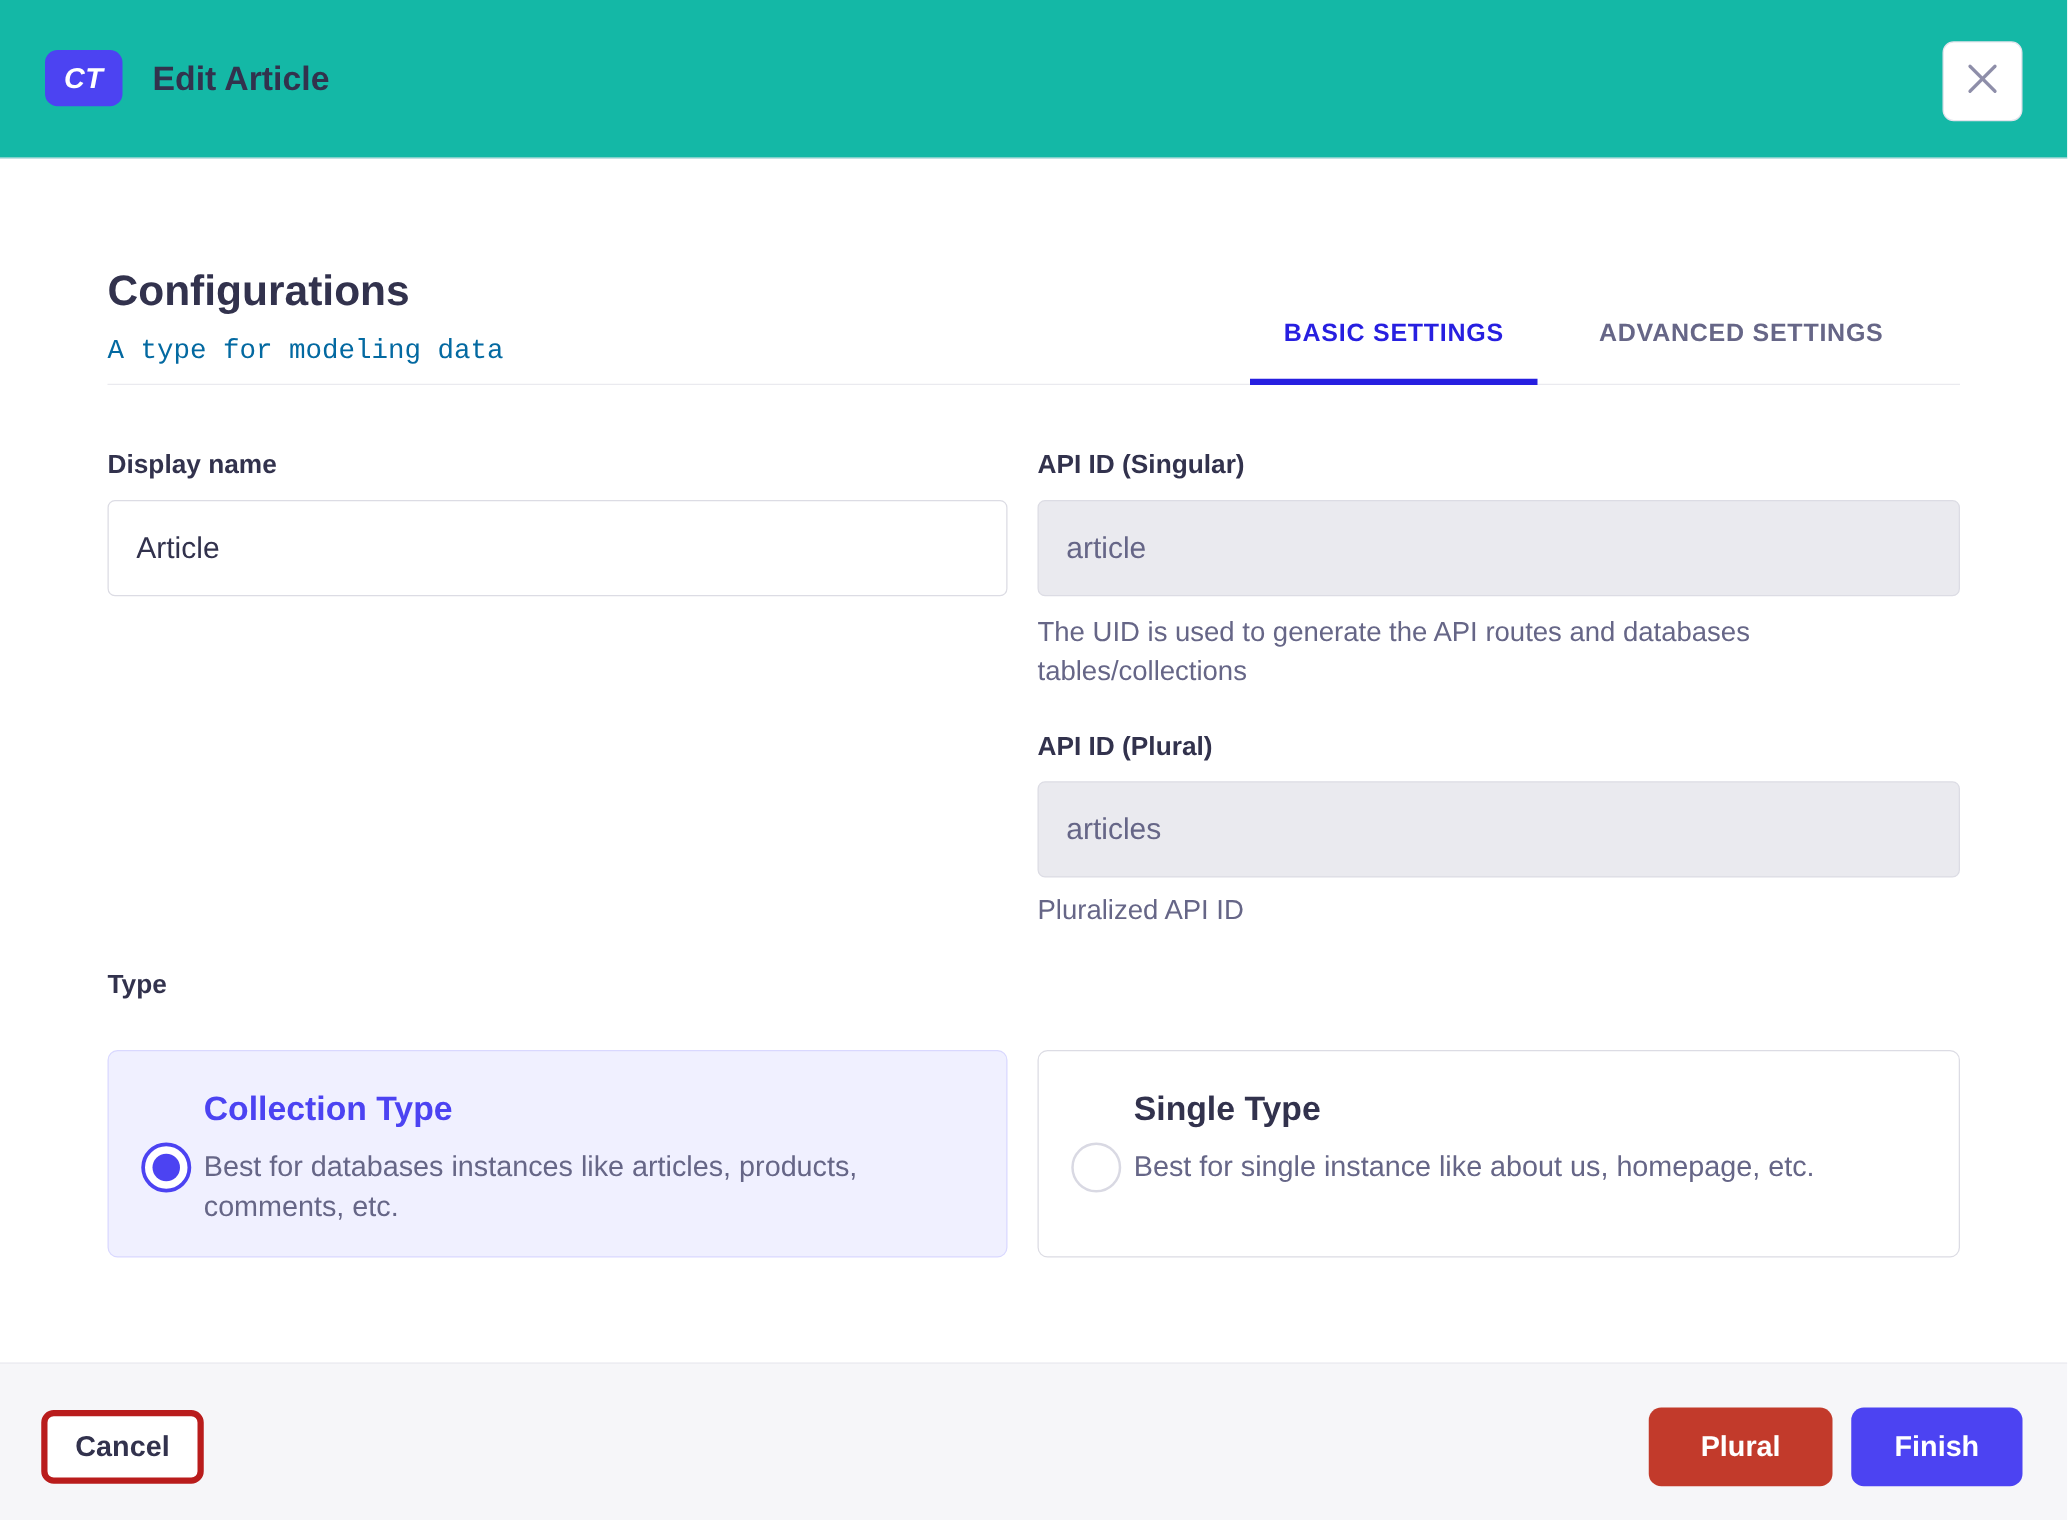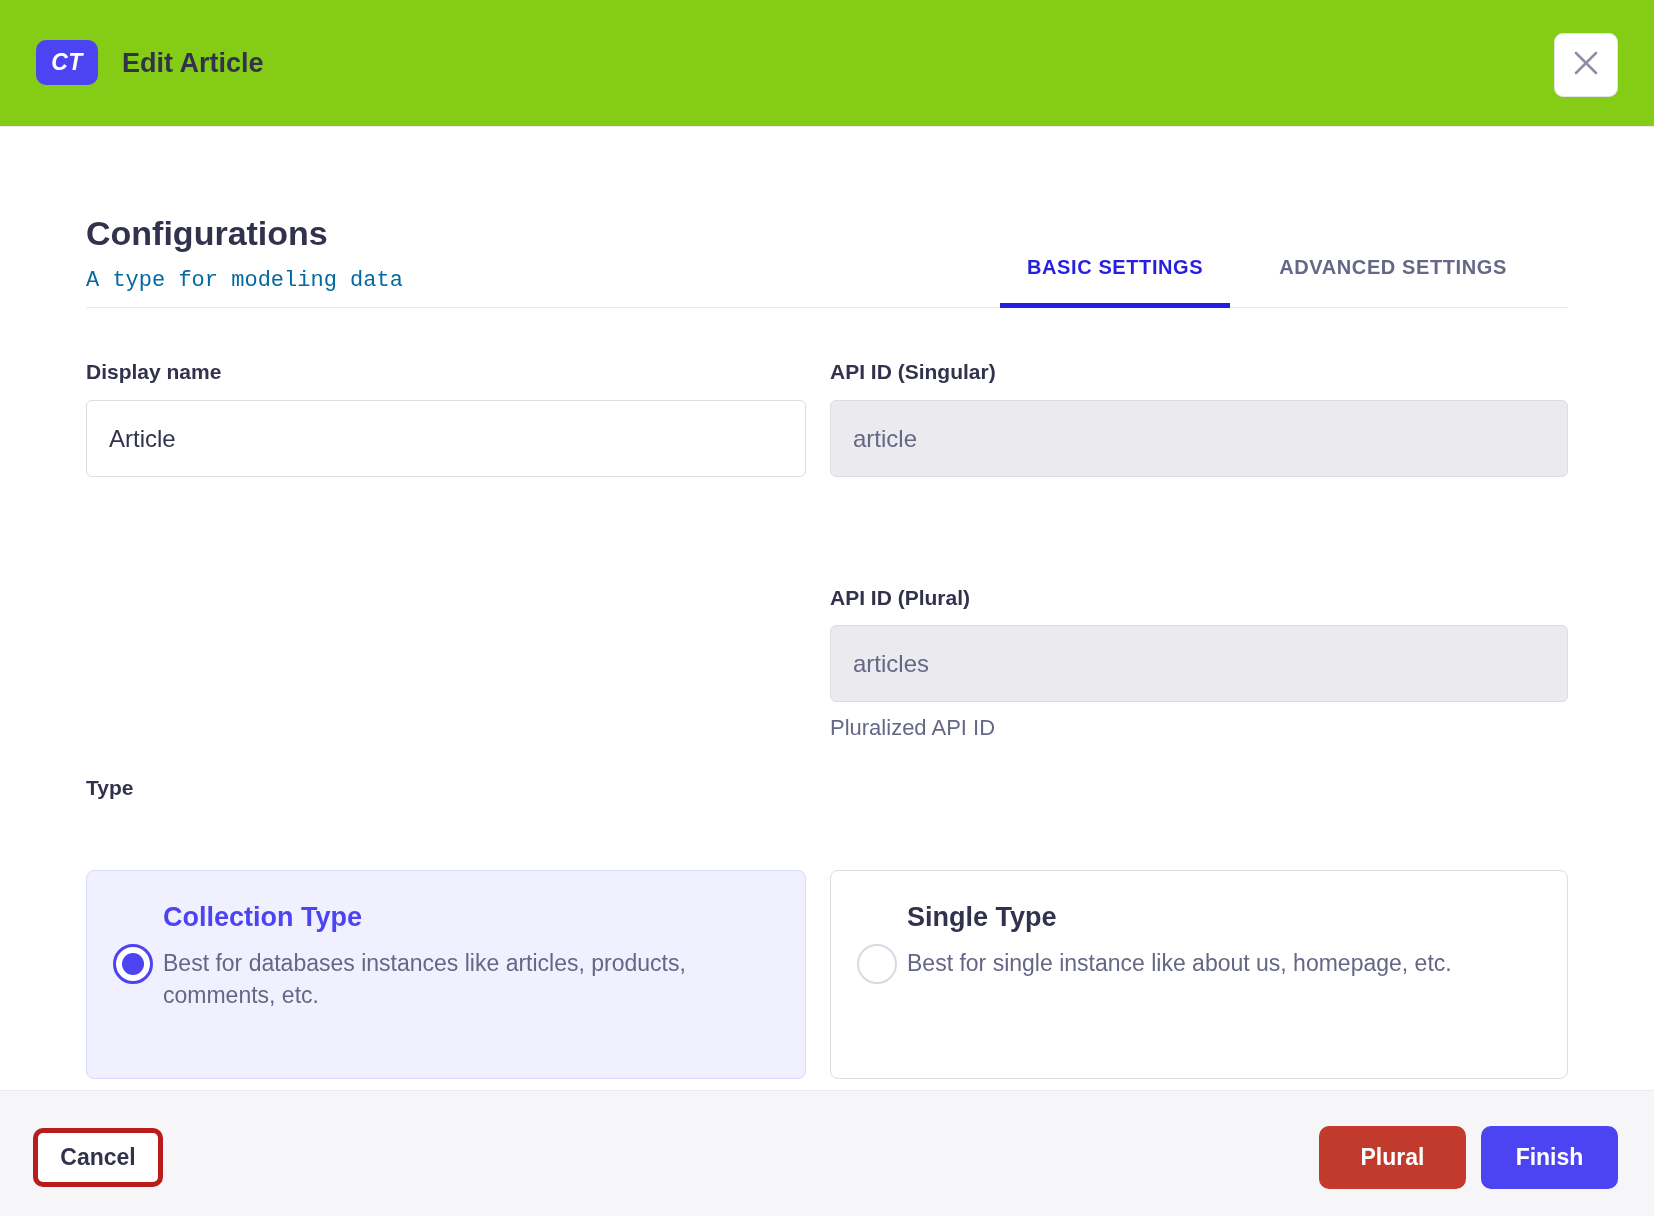--- a/index.html
+++ b/index.html
@@ -14,21 +14,21 @@
     height: 1216px;
     background: #ffffff;
     overflow: hidden;
   }
 
   
   .modal-header {
     position: absolute;
     top: 0; left: 0;
     width: 100%; height: 127px;
-    background: #84cc16;
+    background: #14b8a6;
     border-bottom: 1px solid #eaeaef;
   }
   .ct-badge {
     position: absolute;
     left: 36px; top: 40px;
     width: 62px; height: 45px;
     background: #4c43f2;
     border-radius: 10px;
     color: #ffffff;
     font-weight: bold;
@@ -134,22 +134,22 @@
   .hint {
     position: absolute;
     font-size: 22px;
     line-height: 31px;
     color: #666687;
   }
 
   
   .type-card {
     position: absolute;
-    top: 870px;
-    height: 209px;
+    top: 840px;
+    height: 166px;
     border-radius: 8px;
     cursor: pointer;
   }
   .type-card.selected {
     background: #f0f0ff;
     border: 1px solid #d9d8ff;
   }
   .type-card.unselected {
     background: #ffffff;
     border: 1px solid #dcdce4;
@@ -257,20 +257,21 @@
   <div class="tabs">
     <div class="tab active">BASIC SETTINGS</div>
     <div class="tab">ADVANCED SETTINGS</div>
   </div>
 
   <div class="field-label" style="left:86px; top:360px;">Display name</div>
   <input class="text-input" style="left: 86px; top: 400px; width: 720px;" type="text" value="Article">
 
   <div class="field-label" style="left:830px; top:360px;">API ID (Singular)</div>
   <input class="text-input disabled" style="left: 830px; top: 400px; width: 738px;" type="text" disabled="" value="article">
+  <div class="hint" style="left:830px; top:490px; width:680px;">The UID is used to generate the API routes and databases tables/collections</div>
 
   <div class="field-label" style="left:830px; top:586px;">API ID (Plural)</div>
   <input class="text-input disabled" style="left: 830px; top: 625px; width: 738px;" type="text" disabled="" value="articles">
   <div class="hint" style="left:830px; top:712px; width:680px;">Pluralized API ID</div>
 
   <div class="field-label" style="left:86px; top:776px;">Type</div>
 
   <div class="type-card selected" style="left:86px; width:720px;">
     <div class="radio checked"></div>
     <div class="card-title">Collection Type</div>

